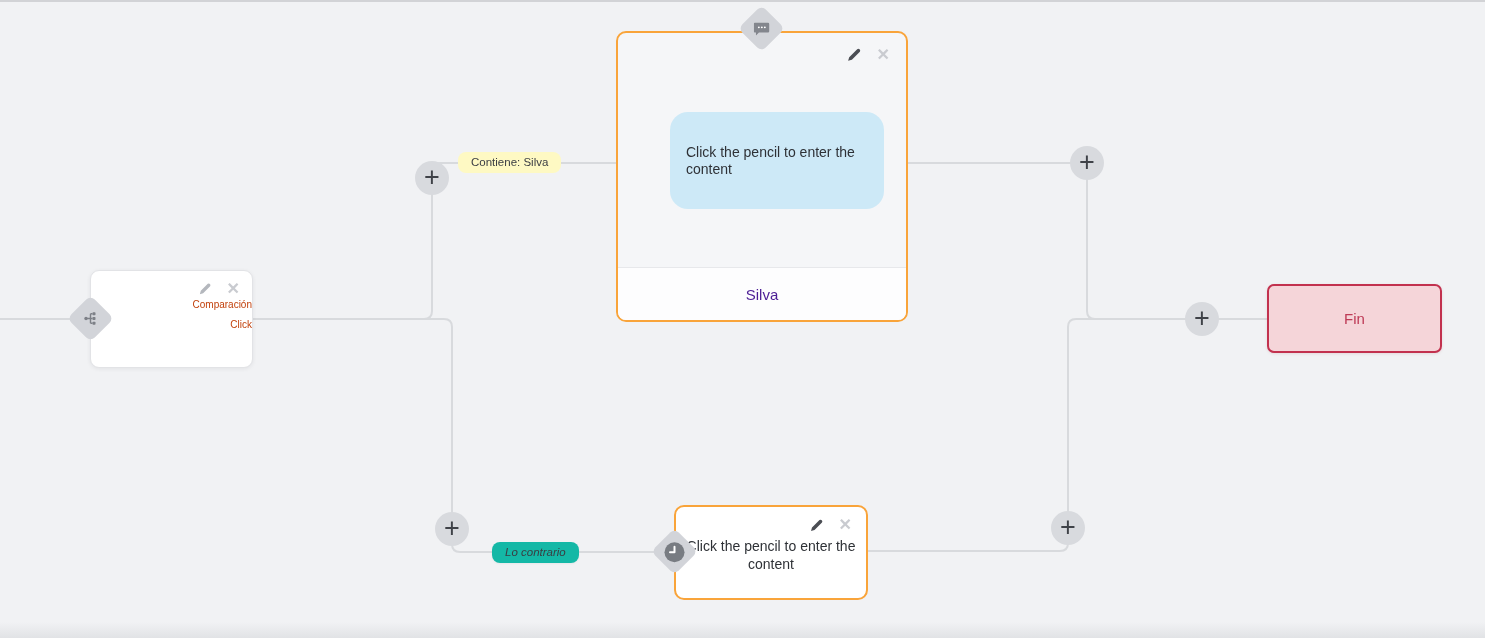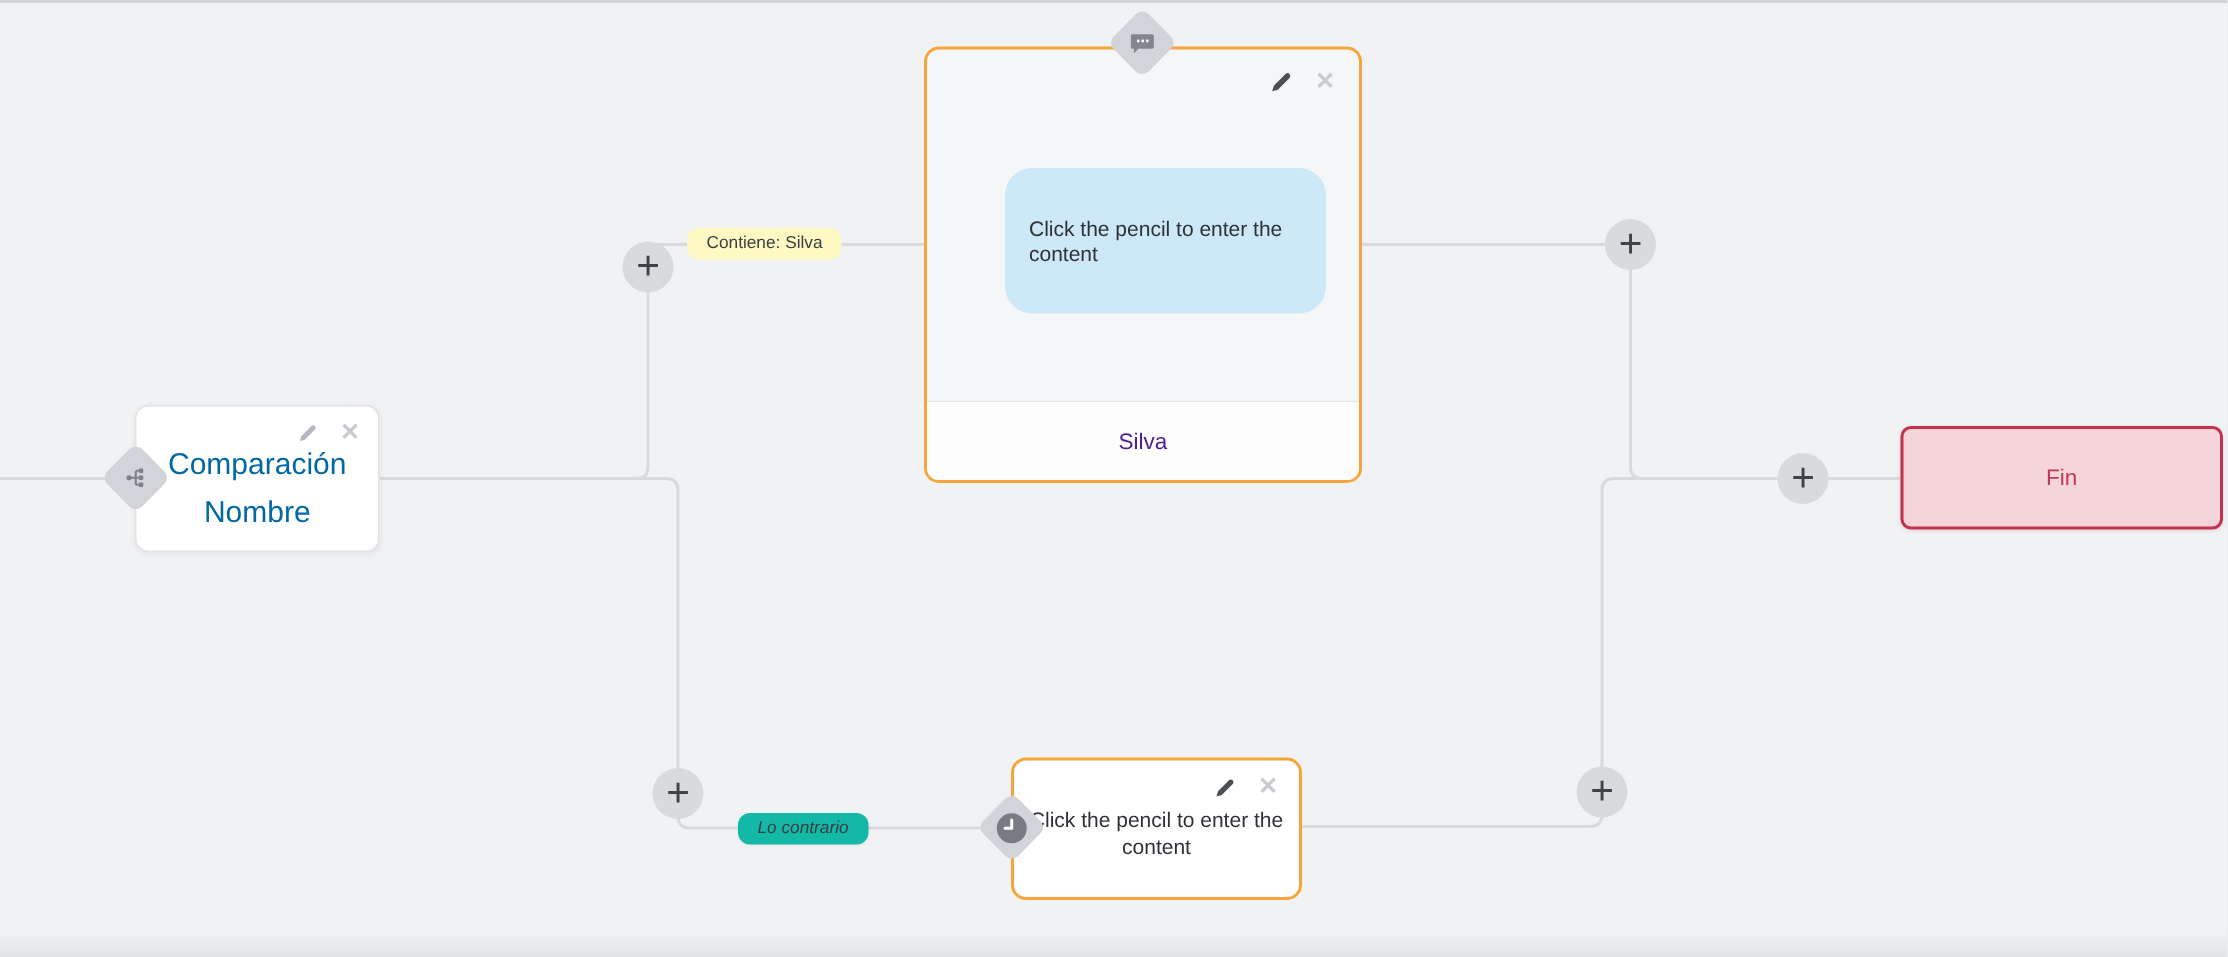--- a/index.html
+++ b/index.html
@@ -16,22 +16,22 @@
   svg.edges path { stroke:#d8dadd; stroke-width:2; fill:none; }
 
   .node { position:absolute; box-sizing:border-box; z-index:3; }
 
   
   .comparison-node {
     left:90px; top:270px; width:163px; height:98px;
     background:#ffffff; border:1px solid #e2e3e6; border-radius:9px;
     box-shadow:0 1px 4px rgba(30,35,45,0.07);
   }
-  .cmp-text { position:absolute; top:28px; left:0; right:0; text-align:center;
-    font-size:20px; color:#0369a1; }
+  .cmp-text { position:absolute; top:28px; left:0; right:0; text-align:right;
+    font-size:10px; color:#c2410c; }
   .cmp-text .line { margin-bottom:9px; }
 
   
   .message-node {
     left:616px; top:31px; width:292px; height:291px;
     background:#f5f6f8; border:2px solid #f9a43a; border-radius:10px;
   }
   .bubble {
     position:absolute; left:52px; top:79px; width:214px; height:97px;
     background:#cde9f7; border-radius:18px; box-sizing:border-box;
@@ -48,21 +48,21 @@
   
   .delay-node {
     left:674px; top:505px; width:194px; height:95px;
     background:#ffffff; border:2px solid #f9a43a; border-radius:10px;
   }
   .delay-text { position:absolute; top:31px; left:8px; right:8px; text-align:center;
     font-size:14px; line-height:1.25; color:#2e3136; }
 
   
   .end-node {
-    left:1267px; top:284px; width:215px; height:69px;
+    left:1267px; top:284px; width:175px; height:69px;
     background:#f5d5d9; border:2px solid #c2314e; border-radius:7px;
     display:flex; align-items:center; justify-content:center;
     font-size:15px; color:#be3a56;
     box-shadow:0 1px 3px rgba(150,40,60,0.12);
   }
 
   
   .node-actions { position:absolute; top:10px; right:12px; display:flex; gap:15px;
     align-items:center; z-index:6; }
   .icon-btn { background:none; border:none; padding:0; cursor:pointer; line-height:1;
@@ -125,21 +125,21 @@
         <svg width="14" height="14" viewBox="0 0 15 15">
             <path d="M2 13 L3 9.5 L10.5 2 a1.8 1.8 0 0 1 2.5 2.5 L5.5 12 Z" fill="currentColor"></path>
           </svg>
       </button>
       <button class="icon-btn x-icon">
         <span>✕</span>
       </button>
     </div>
     <div class="cmp-text">
       <div class="line">Comparación</div>
-      <div class="line">Nombre</div>
+      <div class="line">Click</div>
     </div>
   </div>
   <div class="diamond port-comparison">
     <span class="icon-inner">
       <svg width="15" height="15" viewBox="0 0 15 15">
         <g stroke="#7d8087" stroke-width="1.4" fill="none">
           <path d="M4 7.5 H7.5 M7.5 2.8 V12.2 M7.5 2.8 H9.5 M7.5 7.5 H9.5 M7.5 12.2 H9.5"></path>
         </g>
         <circle cx="3" cy="7.5" r="1.7" fill="#7d8087"></circle>
         <rect x="9.5" y="1.3" width="3" height="3" rx="0.7" fill="#7d8087"></rect>

